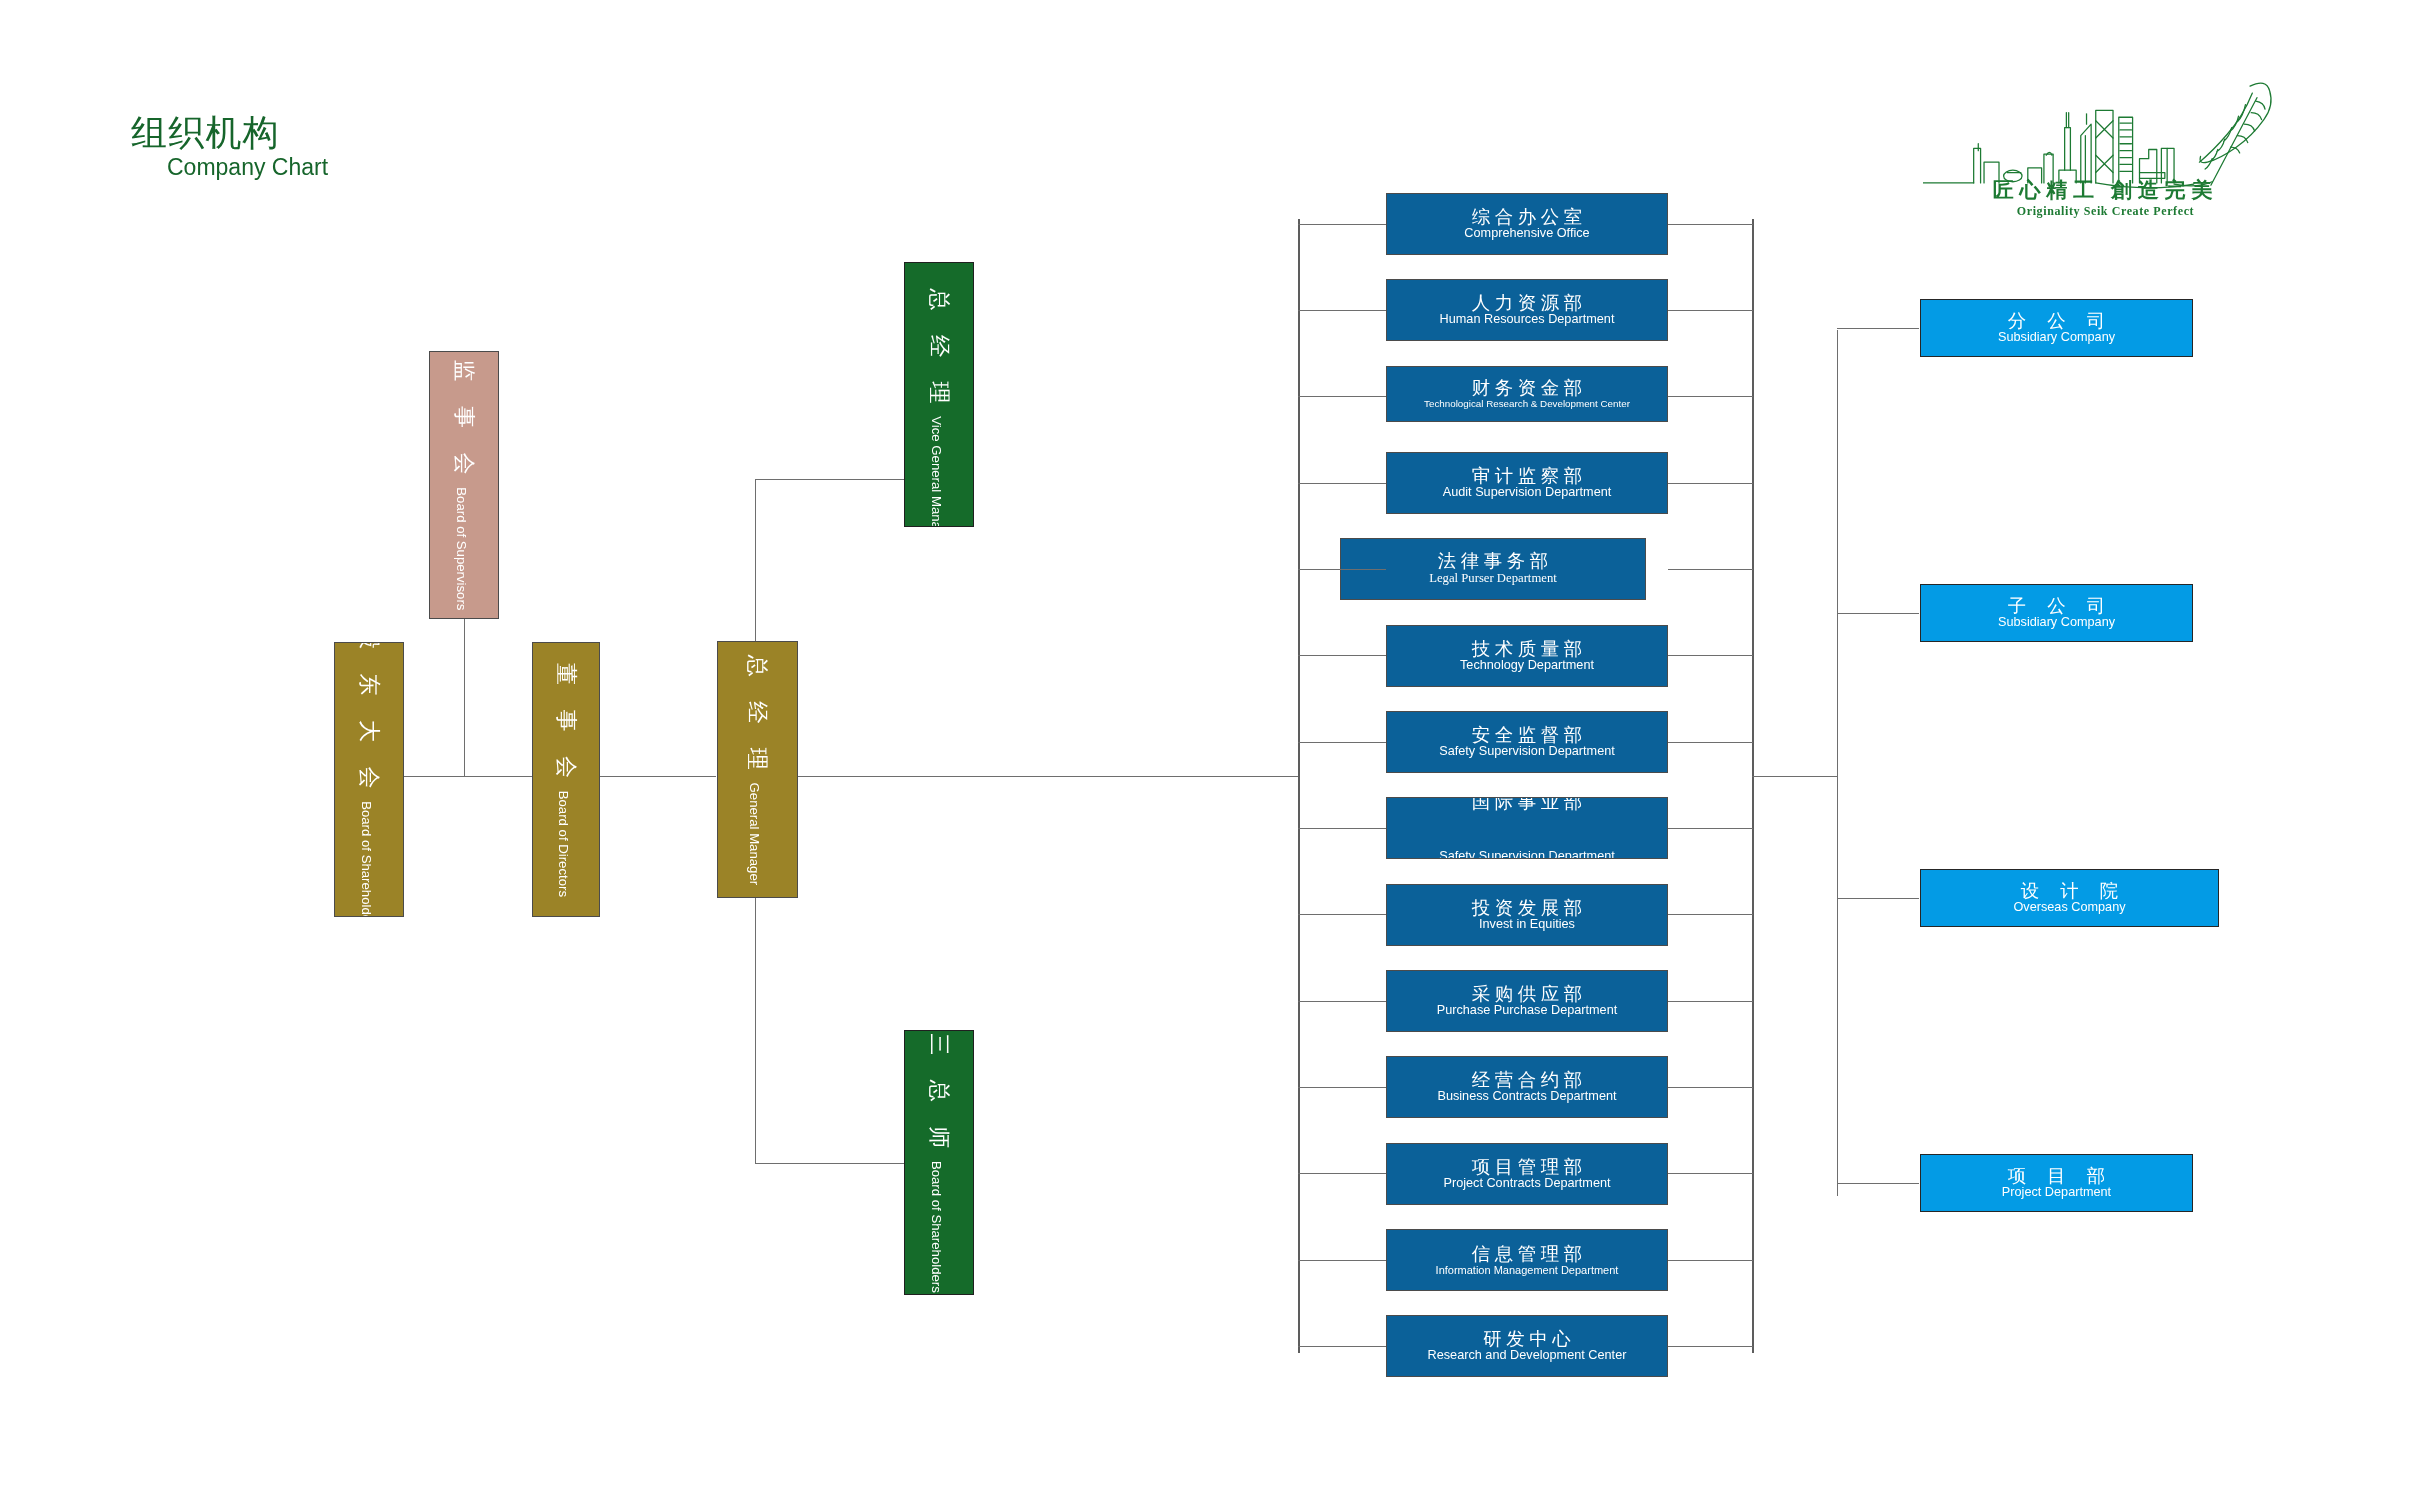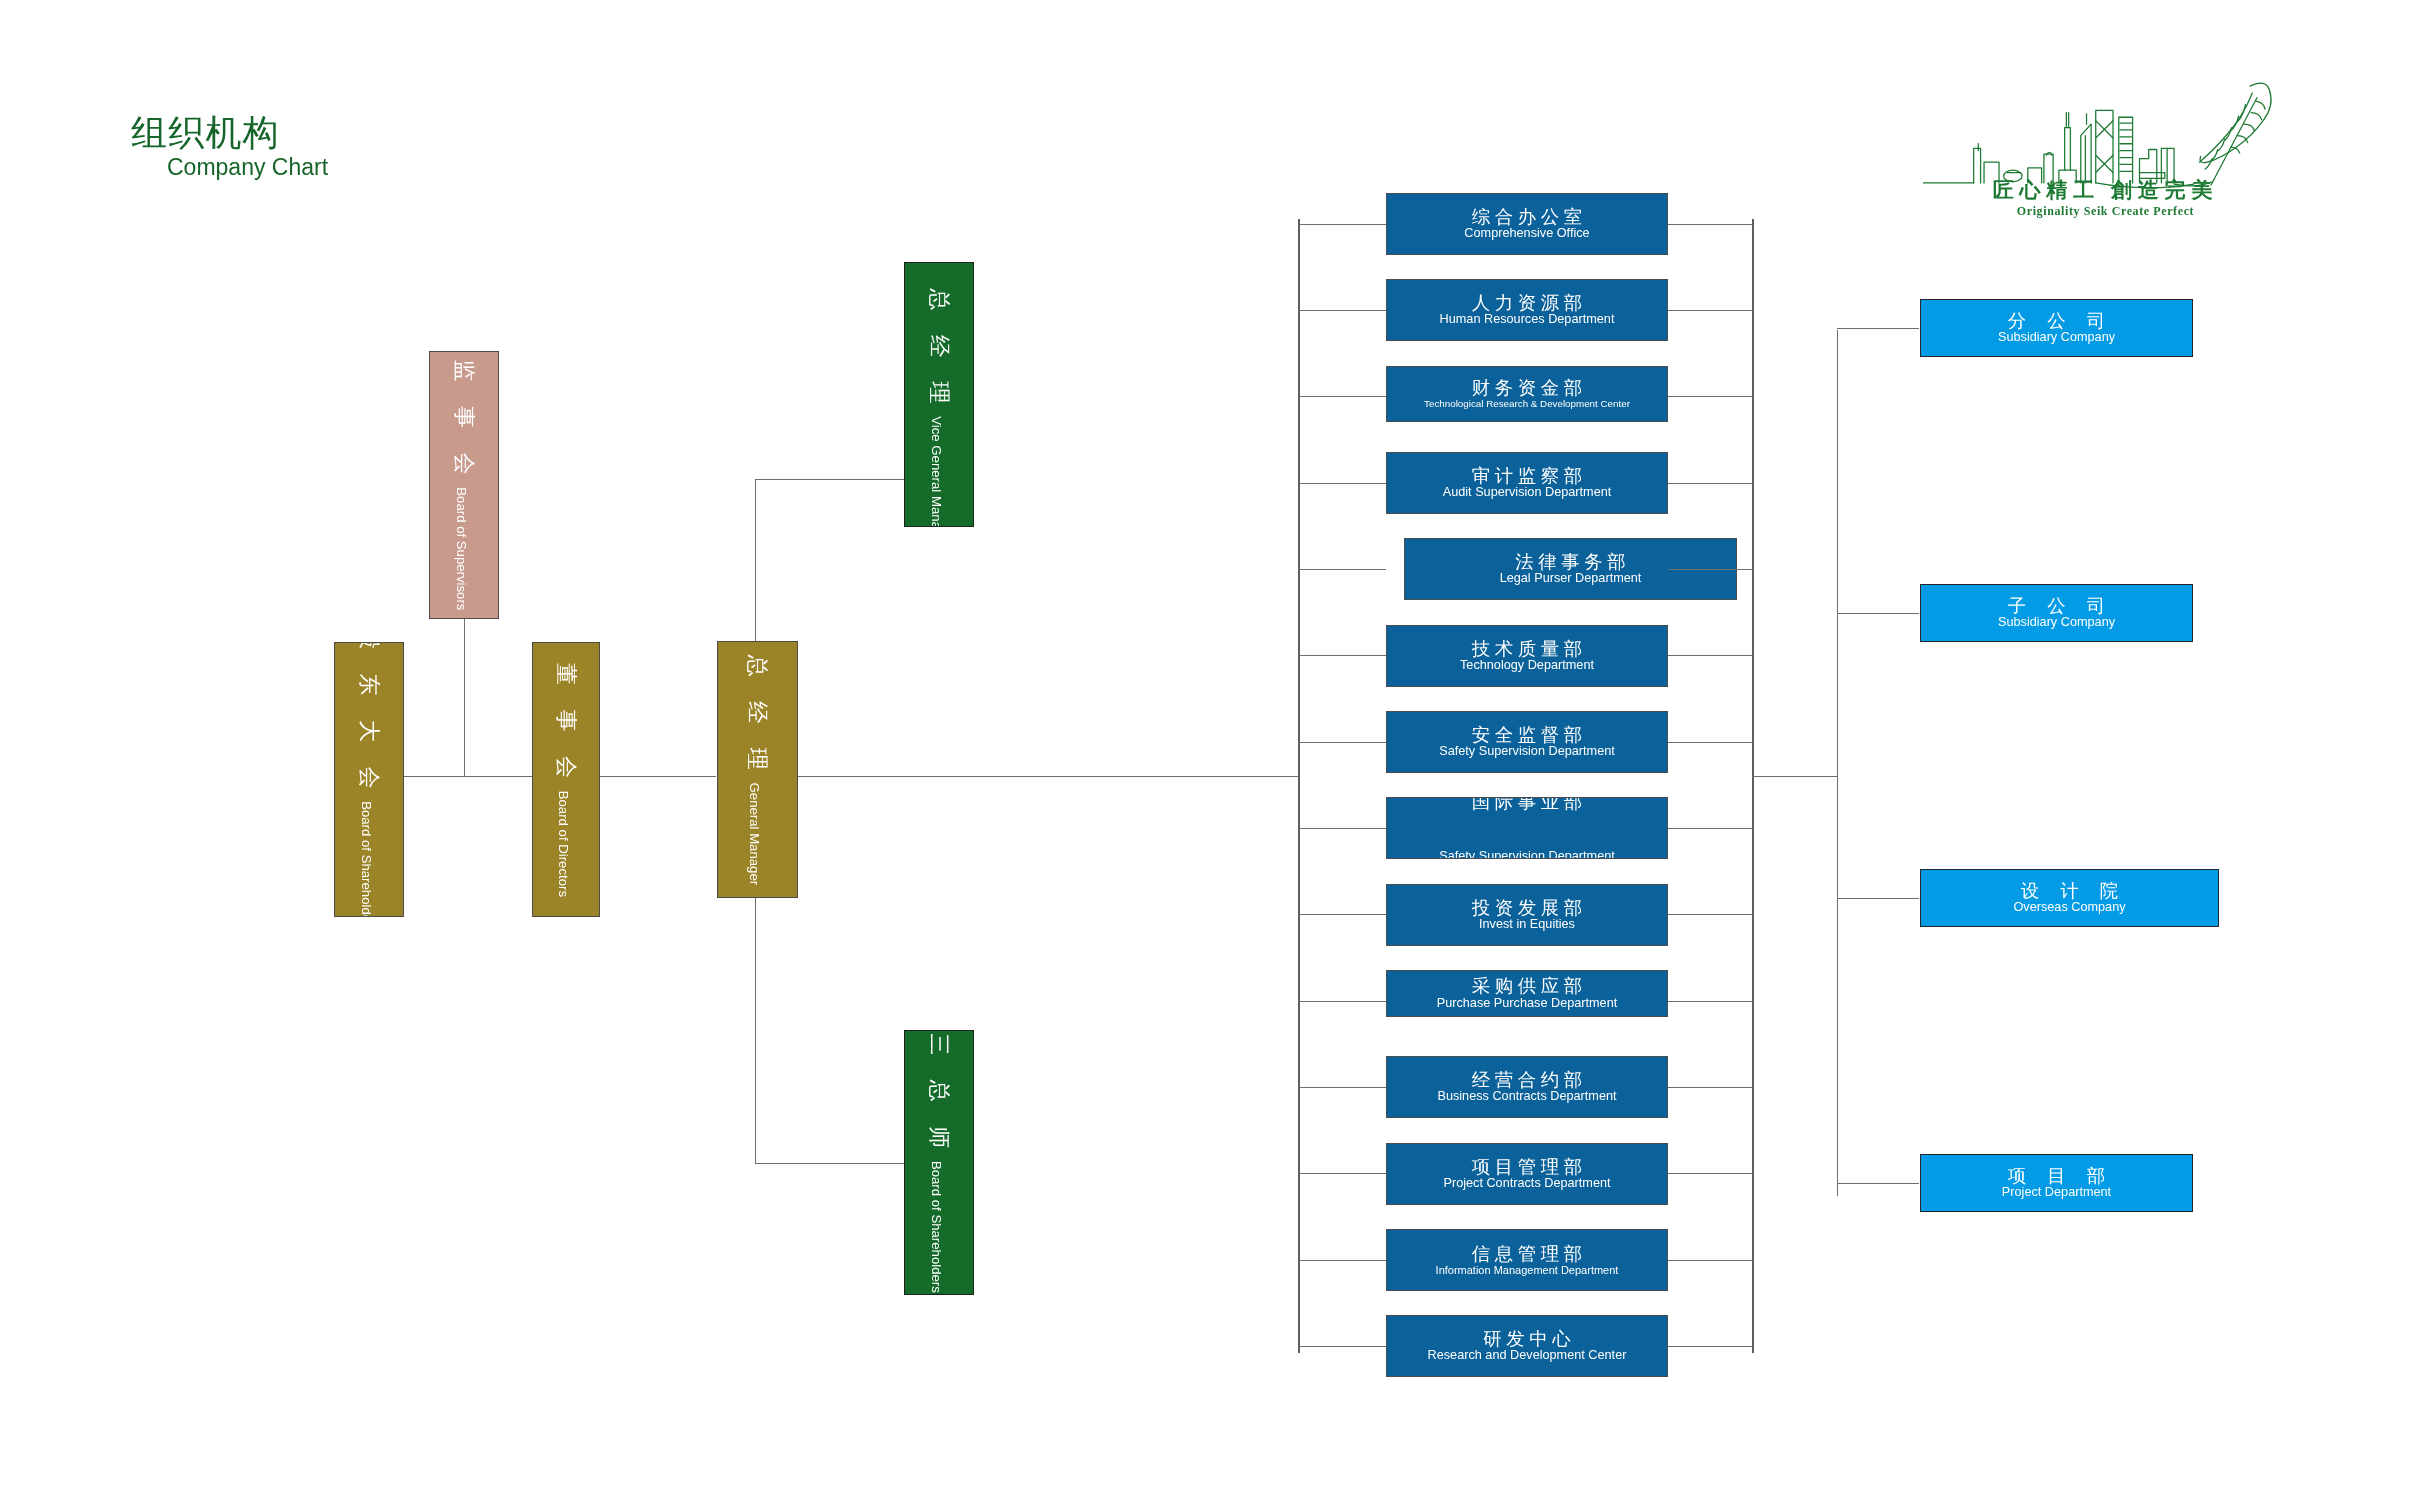--- a/index.html
+++ b/index.html
@@ -175,41 +175,41 @@
         <div class="en">Human Resources Department</div>
       </div>
       <div class="dbox" style="left: 1386px; top: 366px; width: 282px; height: 56px;">
         <div class="cn">财务资金部</div>
         <div class="en" style="font-size: 9.8px;">Technological Research &amp; Development Center</div>
       </div>
       <div class="dbox" style="left: 1386px; top: 452px; width: 282px; height: 62px;">
         <div class="cn">审计监察部</div>
         <div class="en">Audit Supervision Department</div>
       </div>
-      <div class="dbox" style="left: 1404px; top: 538px; width: 333px; height: 62px;">
+      <div class="dbox" style="left: 1340px; top: 538px; width: 306px; height: 62px; font-family: Liberation Serif, serif;">
         <div class="cn">法律事务部</div>
         <div class="en">Legal Purser Department</div>
       </div>
       <div class="dbox" style="left: 1386px; top: 625px; width: 282px; height: 62px;">
         <div class="cn">技术质量部</div>
         <div class="en">Technology Department</div>
       </div>
       <div class="dbox" style="left: 1386px; top: 711px; width: 282px; height: 62px;">
         <div class="cn">安全监督部</div>
         <div class="en">Safety Supervision Department</div>
       </div>
       <div class="dbox" style="left: 1386px; top: 797px; width: 282px; height: 62px; gap: 38px;">
         <div class="cn">国际事业部</div>
         <div class="en">Safety Supervision Department</div>
       </div>
       <div class="dbox" style="left: 1386px; top: 884px; width: 282px; height: 62px;">
         <div class="cn">投资发展部</div>
         <div class="en">Invest in Equities</div>
       </div>
-      <div class="dbox" style="left: 1386px; top: 970px; width: 282px; height: 47px;">
+      <div class="dbox" style="left: 1386px; top: 970px; width: 282px; height: 62px;">
         <div class="cn">采购供应部</div>
         <div class="en">Purchase Purchase Department</div>
       </div>
       <div class="dbox" style="left: 1386px; top: 1056px; width: 282px; height: 62px;">
         <div class="cn">经营合约部</div>
         <div class="en">Business Contracts Department</div>
       </div>
       <div class="dbox" style="left: 1386px; top: 1143px; width: 282px; height: 62px;">
         <div class="cn">项目管理部</div>
         <div class="en">Project Contracts Department</div>

